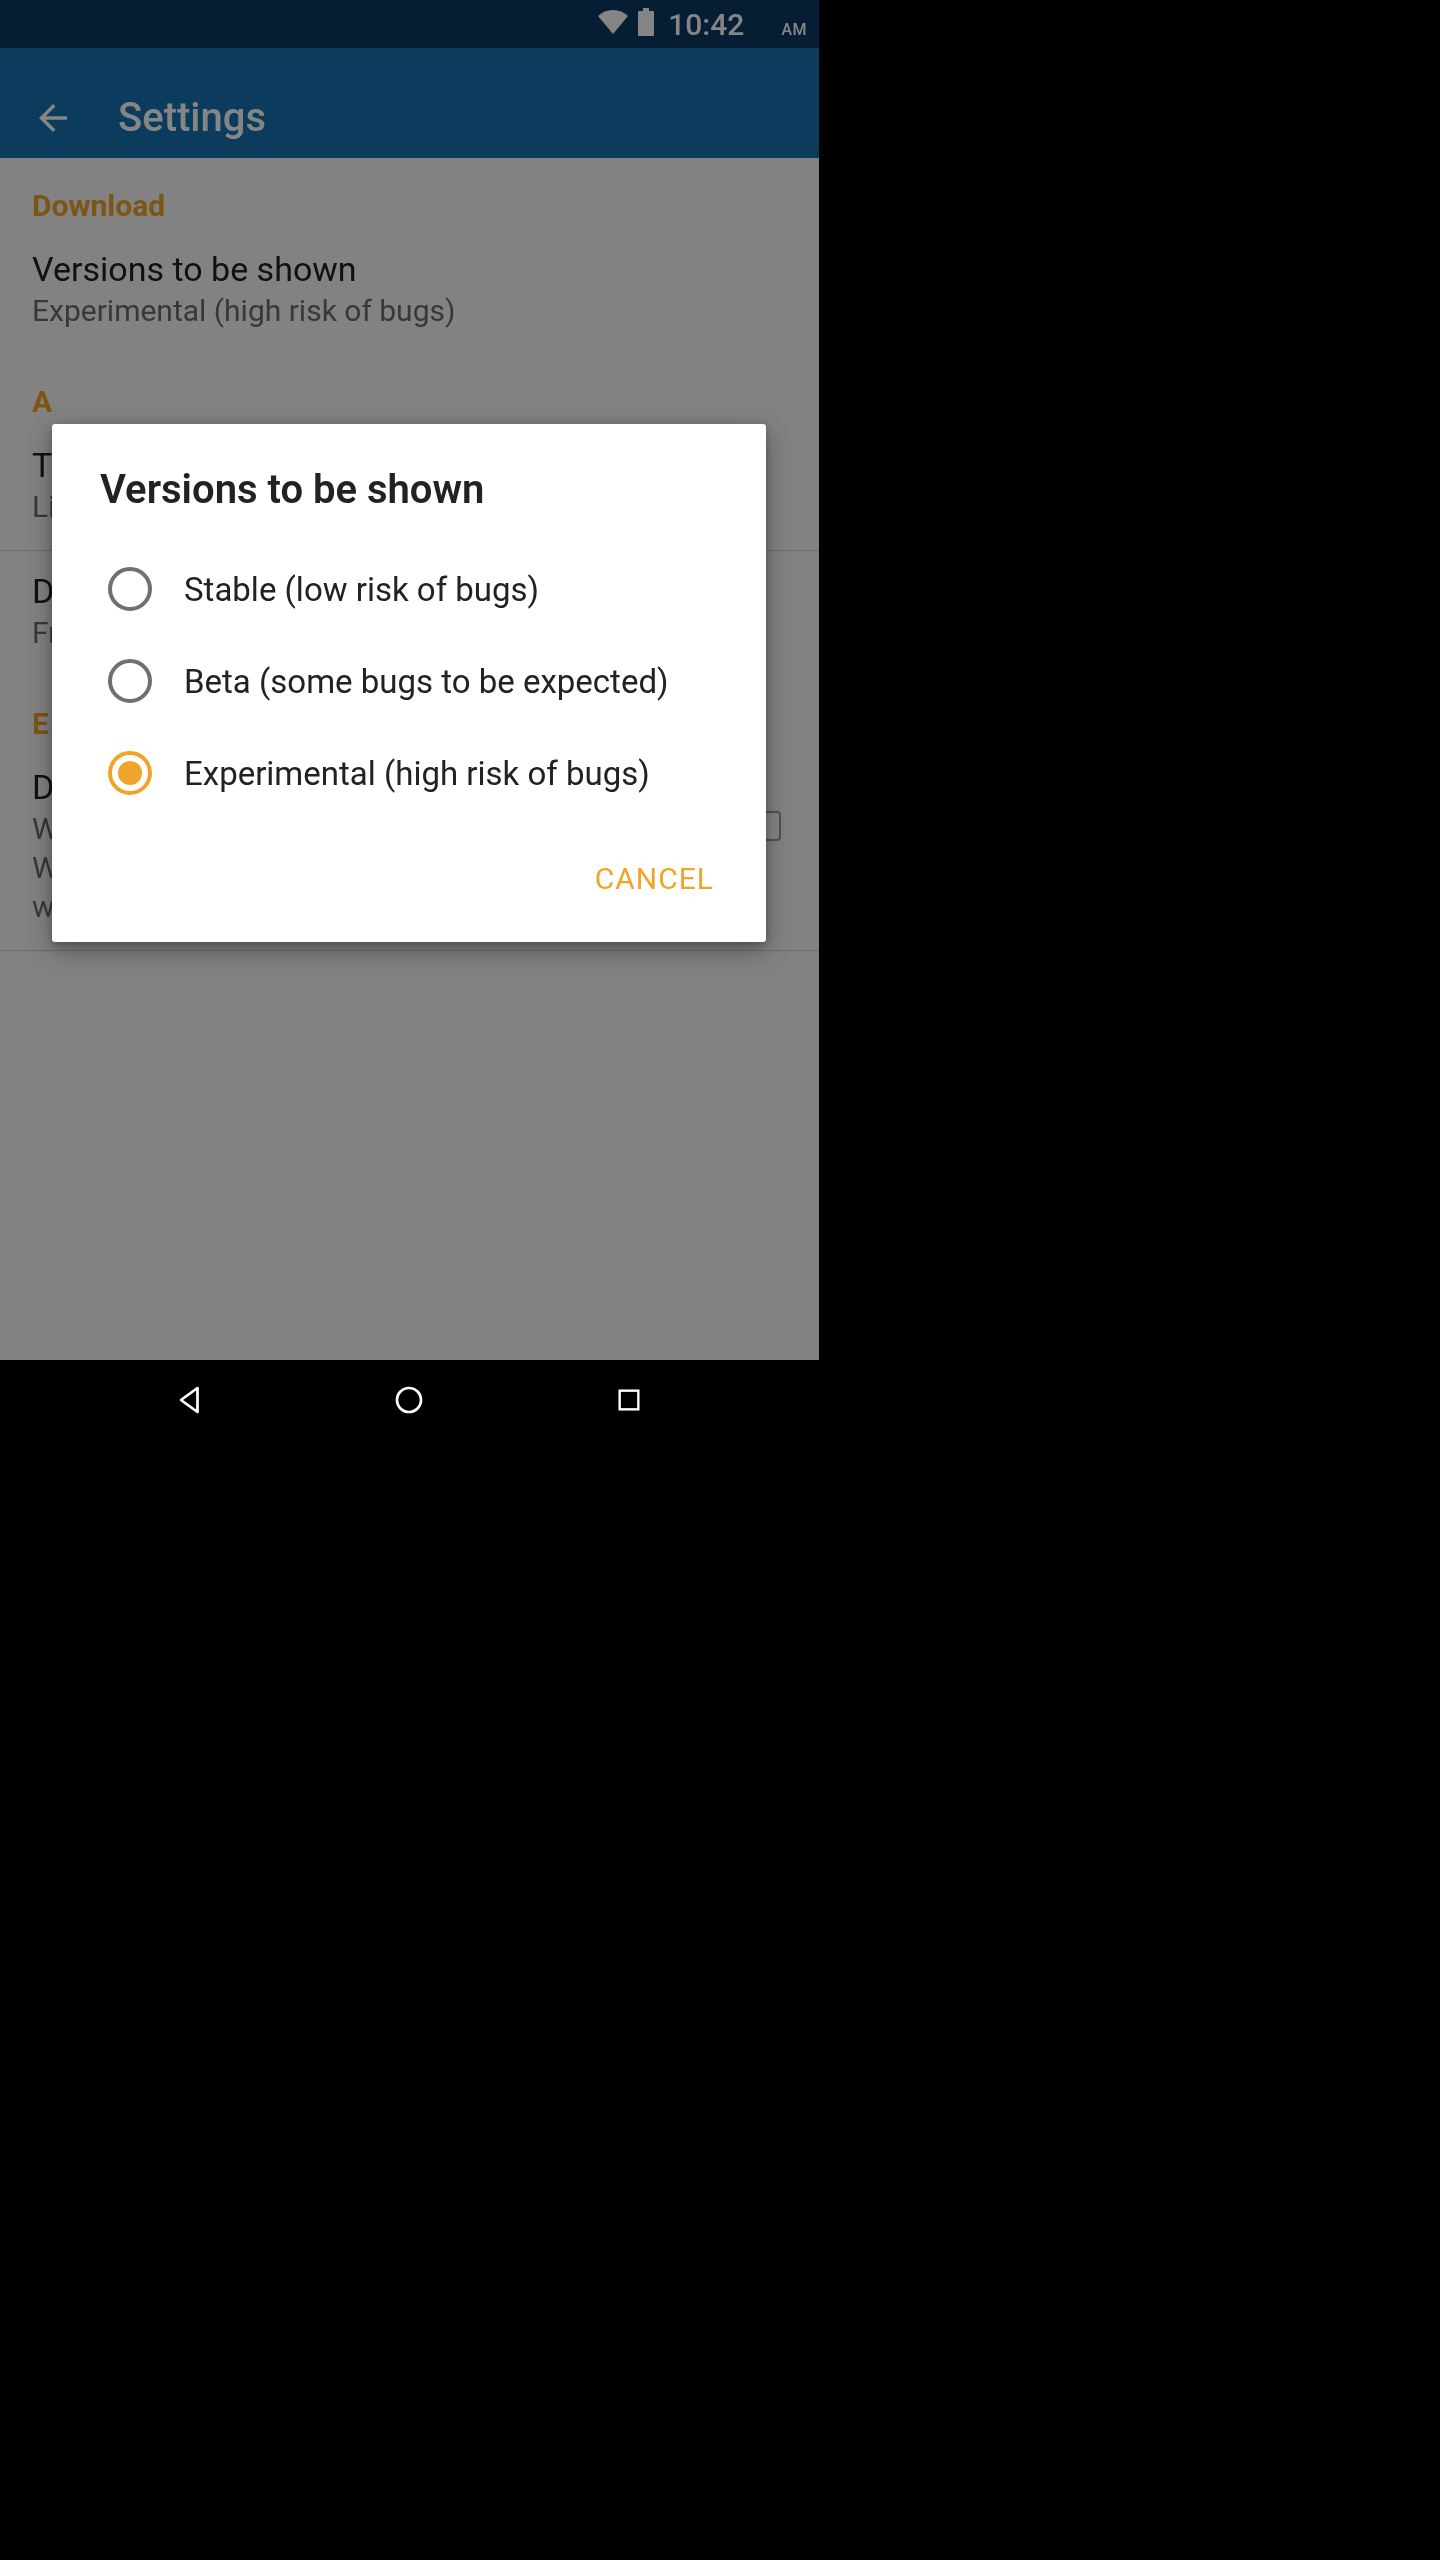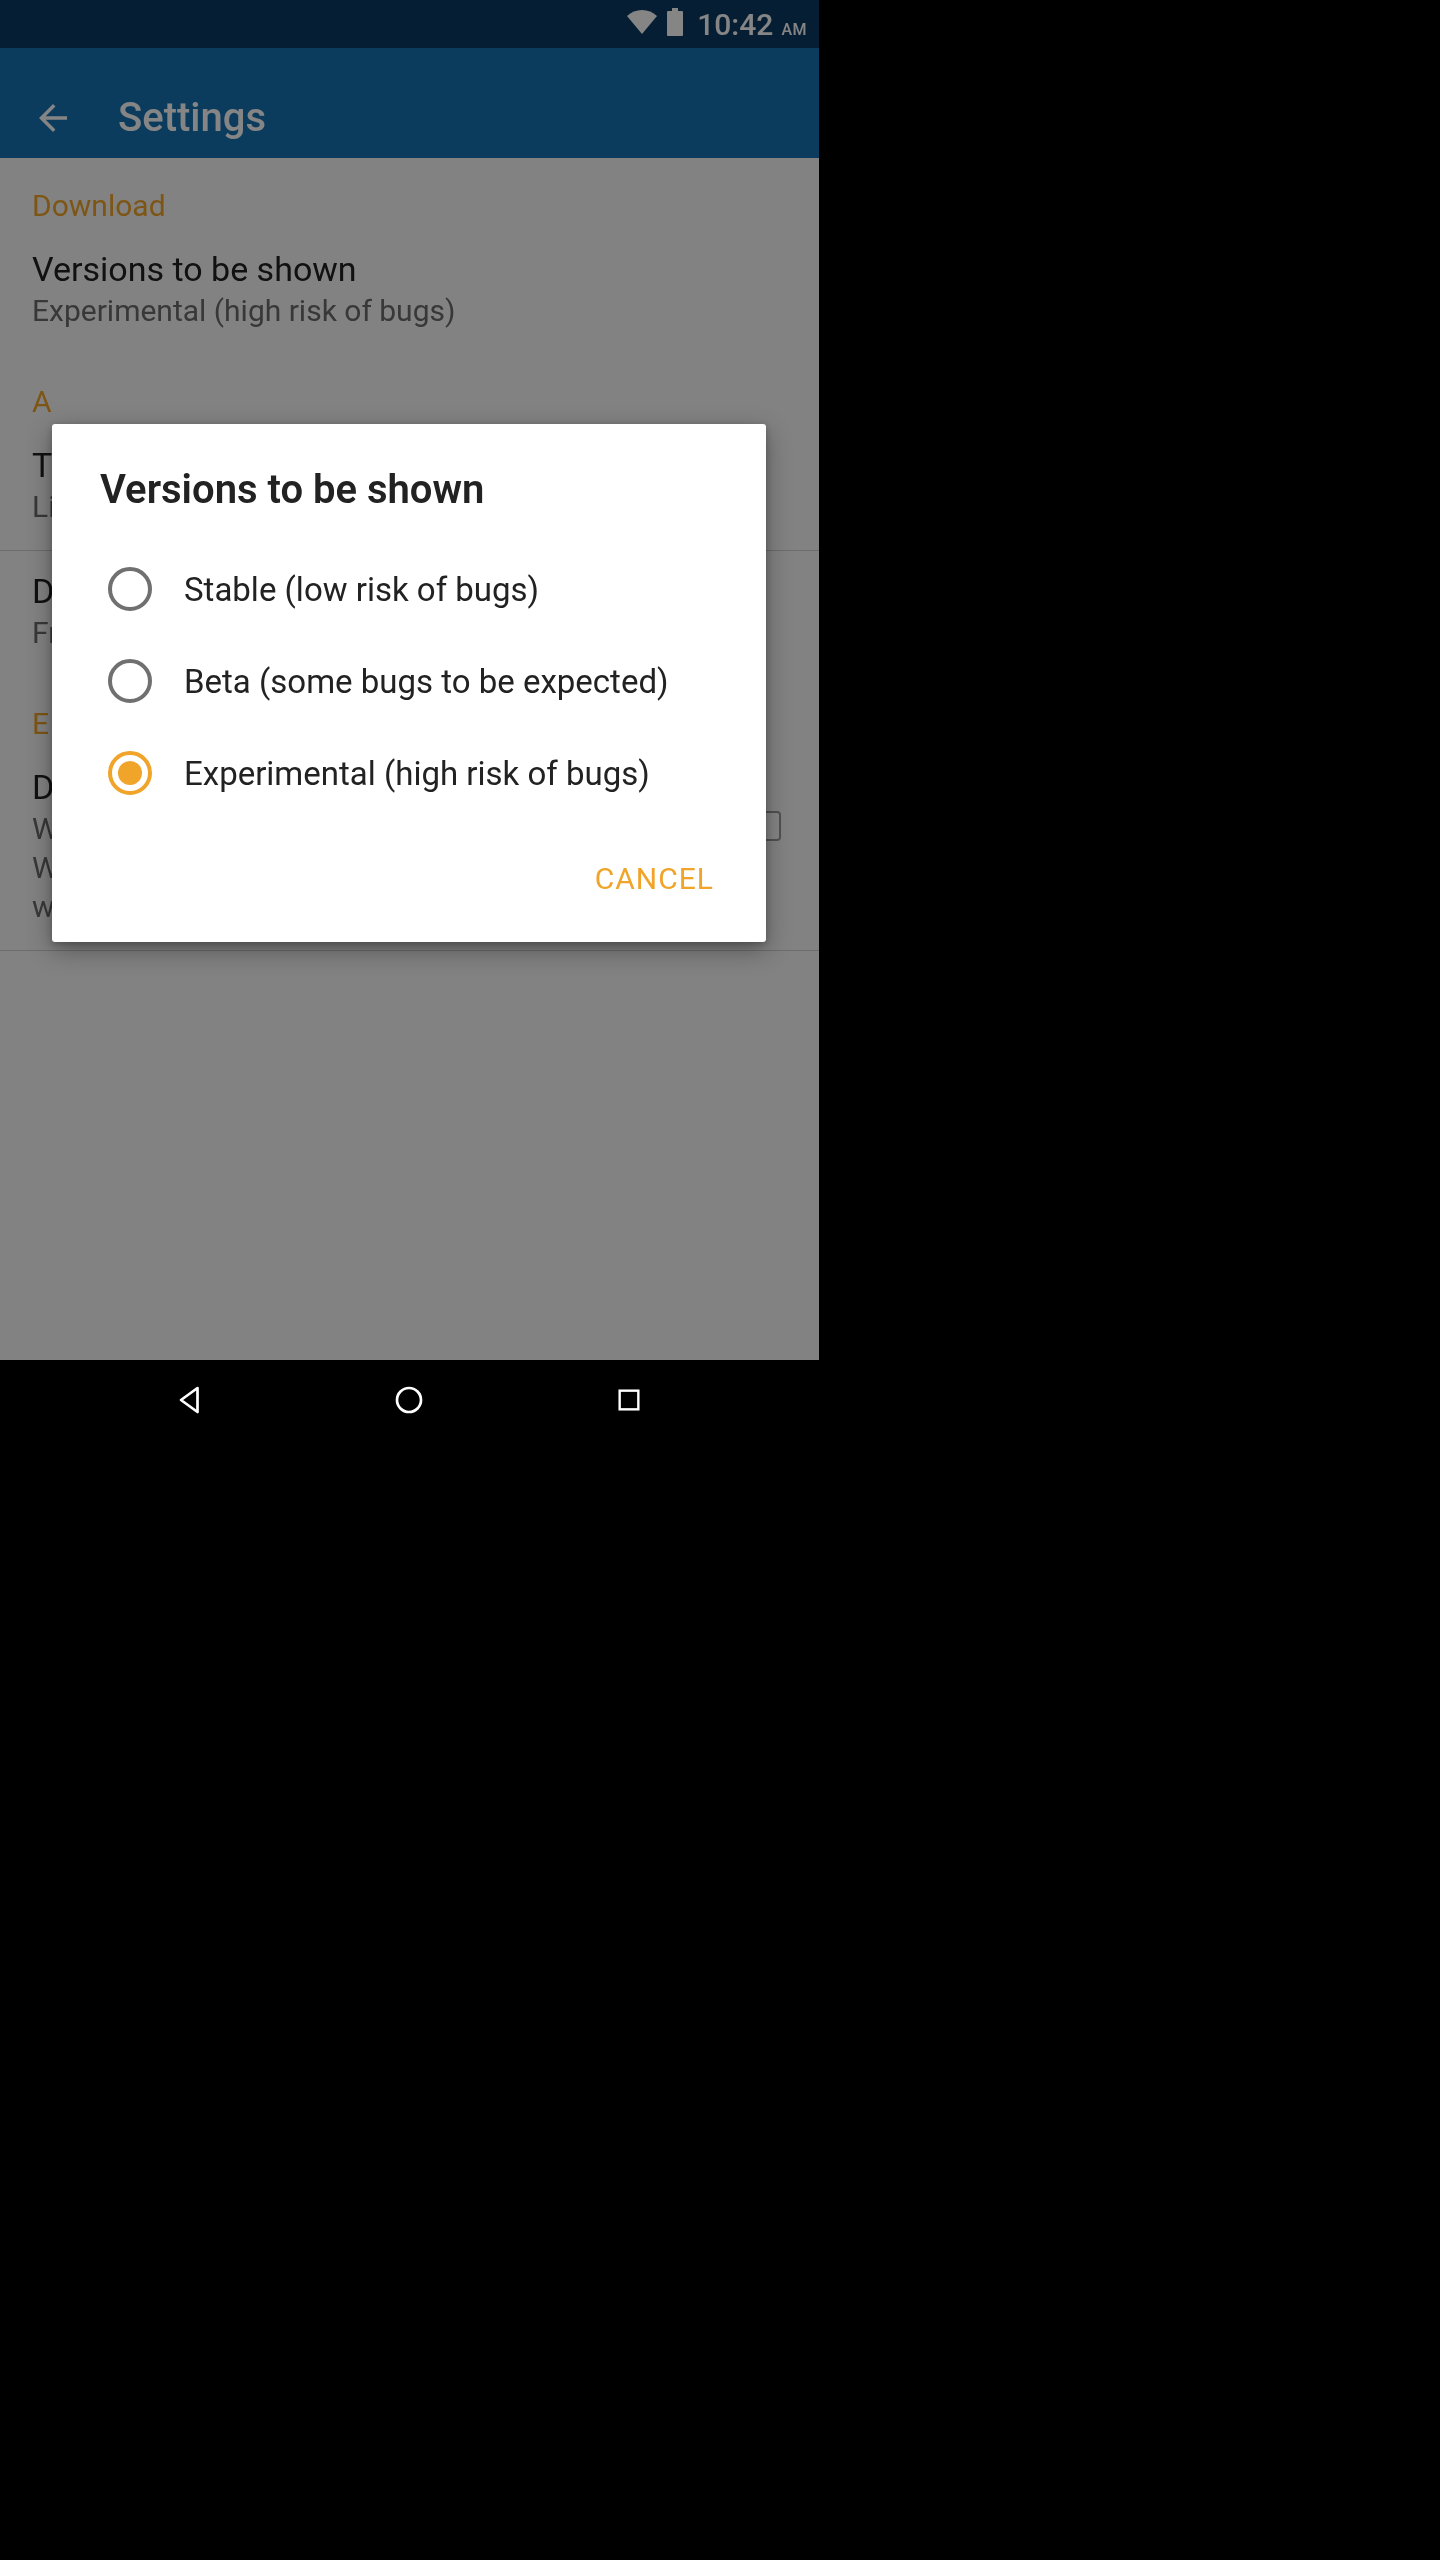--- a/index.html
+++ b/index.html
@@ -24,20 +24,21 @@
     padding-right: 12px;
     color: #fff;
   }
   .status-bar .wifi-icon { margin-right: 10px; }
   .status-bar .battery-icon { margin-right: 14px; }
   .status-bar .clock {
     font-size: 30px;
     font-weight: 500;
     display: flex;
     align-items: baseline;
+    gap: 29px;
   }
   .status-bar .clock .ampm { font-size: 16px; margin-left: 8px; letter-spacing: 0.5px; }
 
   
   .app-bar {
     position: absolute;
     top: 48px; left: 0; right: 0;
     height: 139px;
     background: #1673b5;
     display: flex;
@@ -58,21 +59,21 @@
   
   .content {
     position: absolute;
     top: 158px; left: 0; right: 0; bottom: 80px;
     background: #fafafa;
     padding: 0;
   }
   .section-header {
     color: #f0a429;
     font-size: 30px;
-    font-weight: 400;
+    font-weight: 700;
     padding: 30px 32px 6px 32px;
   }
   .setting-row {
     padding: 20px 32px 26px 32px;
   }
   .setting-title {
     color: #222;
     font-size: 34px;
     font-weight: 400;
   }

